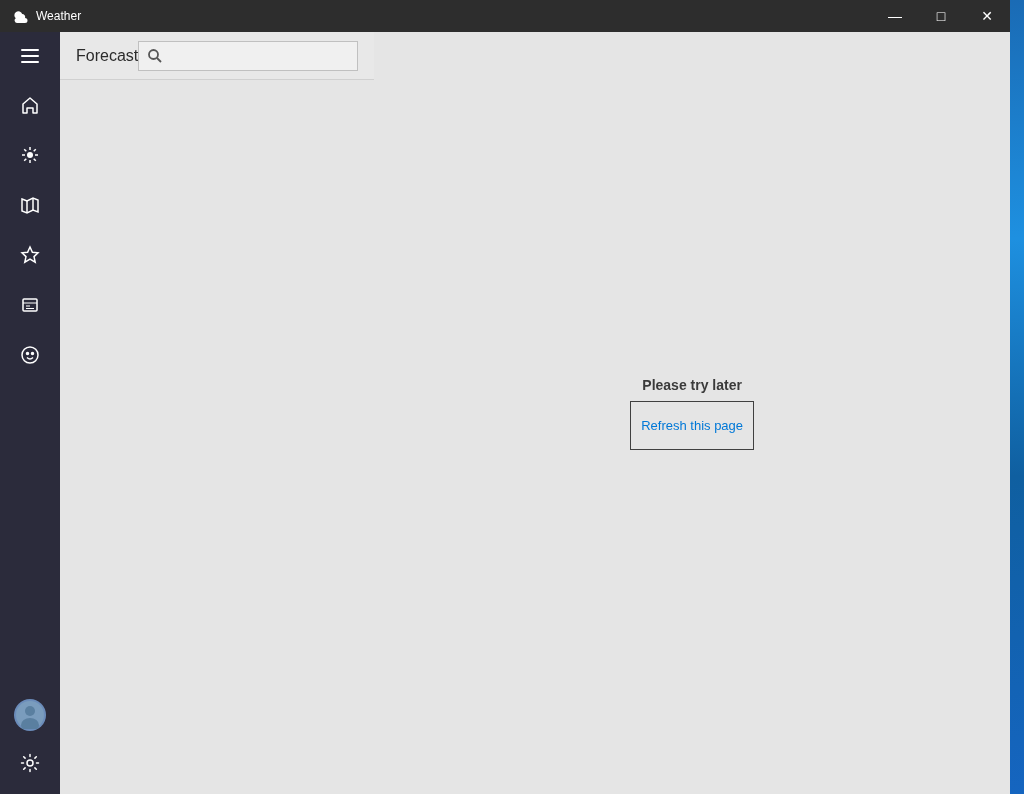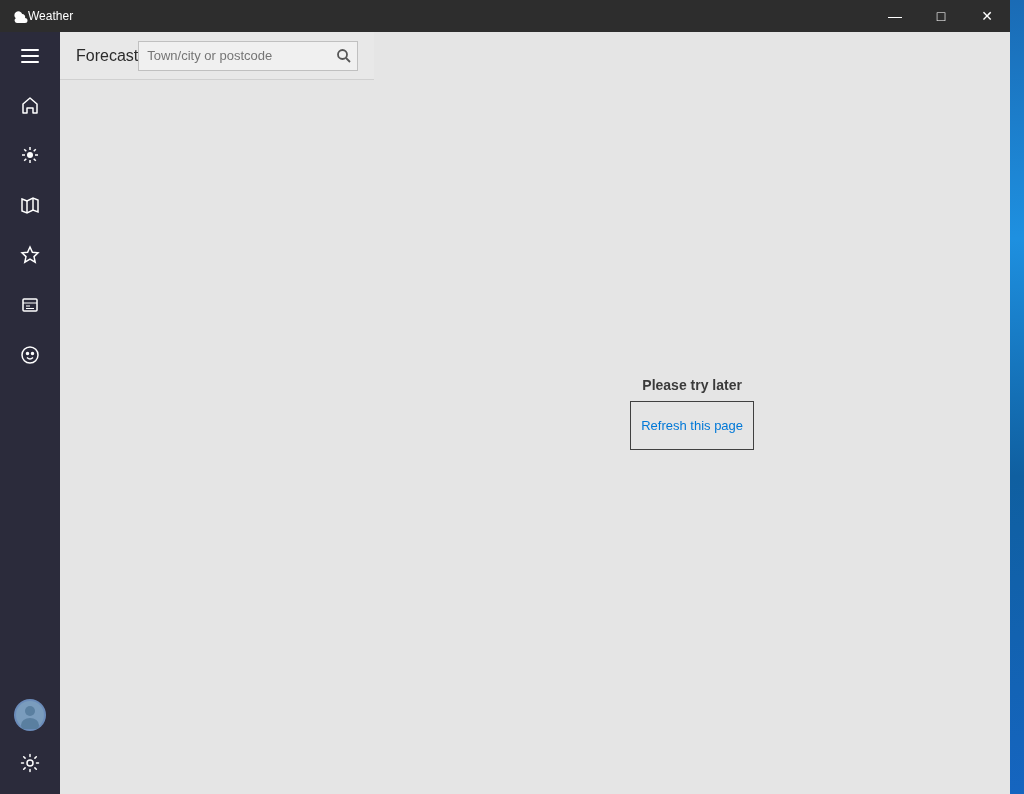--- a/index.html
+++ b/index.html
@@ -43,20 +43,21 @@
       display: flex;
       align-items: center;
       justify-content: space-between;
       flex-shrink: 0;
     }
 
     .title-bar-left {
       display: flex;
       align-items: center;
       padding-left: 12px;
+      gap: 8px;
     }
 
     .title-bar-icon {
       width: 16px;
       height: 16px;
       color: #ffffff;
     }
 
     .title-bar-text {
       color: #ffffff;
@@ -358,21 +359,20 @@
           </span>
         </div>
       </div>
     </div>
 
     <div class="main-panel">
 
       <div class="app-header">
         <span class="app-title">Forecast</span>
         <div class="search-box">
-          <input class="search-input" type="text" placeholder="Town/city or postcode" style="">
           <button class="search-btn">
             <svg width="14" height="14" viewBox="0 0 14 14" fill="none" stroke="#555" stroke-width="1.8">
               <circle cx="5.5" cy="5.5" r="4.5"></circle>
               <line x1="9" y1="9" x2="13" y2="13"></line>
             </svg>
           </button>
         </div>
       </div>
 
       <div class="main-content">

